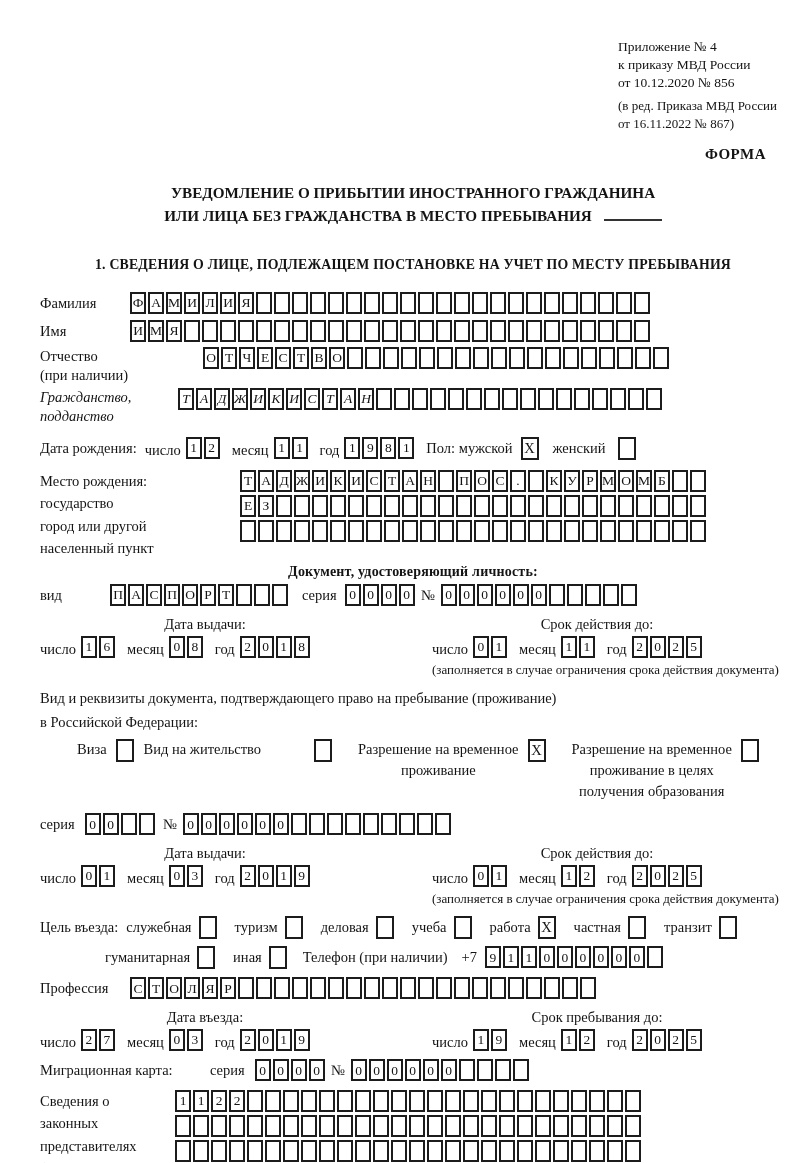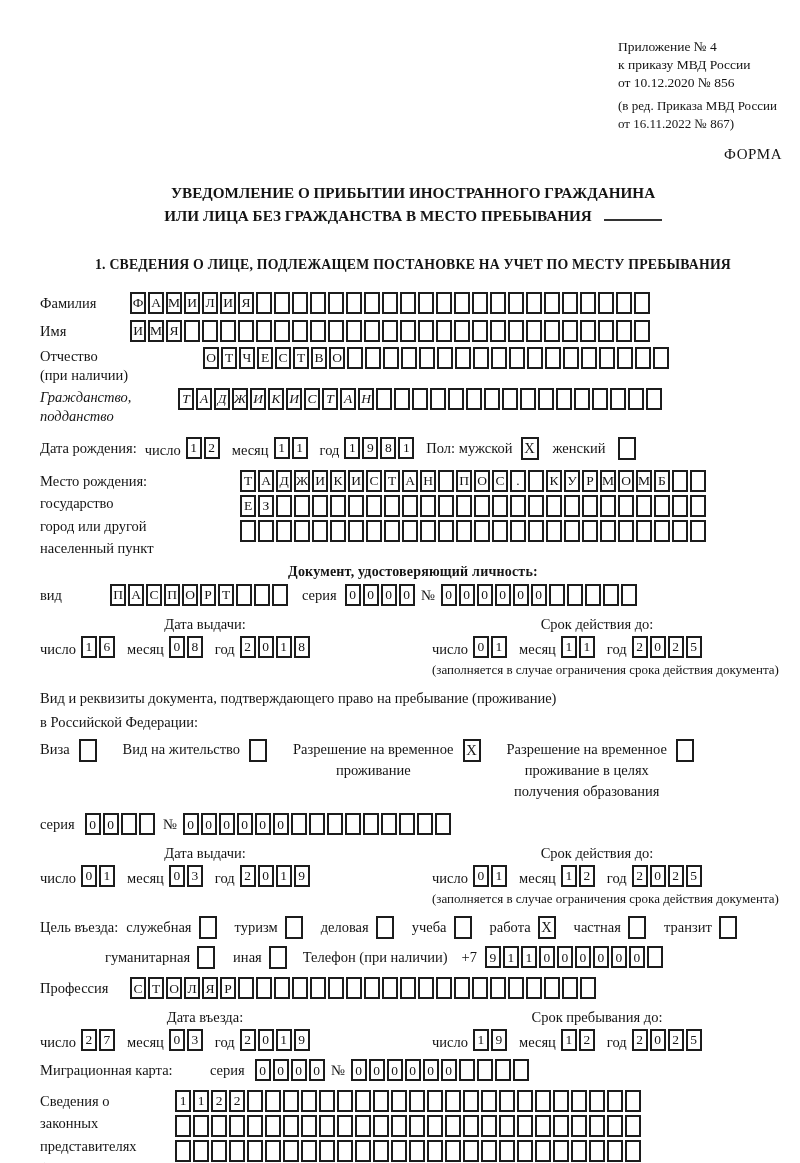--- a/index.html
+++ b/index.html
@@ -5,21 +5,21 @@
   * { box-sizing: border-box; }
   html,body { margin:0; padding:0; background:#9a9a9a; }
   .page {
     width:800px; height:1163px; background:#ffffff; color:#141414;
     font-family:"Liberation Serif", serif; font-size:14.5px;
     position:relative; padding:38px 14px 0 40px; overflow:hidden;
   }
   
   .appendix { position:absolute; left:618px; top:38px; line-height:1.34; font-size:13.5px; }
   .appendix .edition { margin-top:5px; font-size:13px; }
-  .forma { position:absolute; top:146px; right:18px; font-weight:normal; font-size:15px; letter-spacing:.5px; }
+  .forma { position:absolute; top:146px; right:34px; font-weight:bold; font-size:15px; letter-spacing:.5px; }
   
   .title { margin-top:144px; text-align:center; font-weight:bold; font-size:15.2px; line-height:1.5; }
   .blank-line { display:inline-block; width:58px; border-bottom:2px solid #333; margin-left:12px; vertical-align:baseline; }
   .sec-heading { margin-top:29px; text-align:center; font-weight:bold; font-size:13.8px; letter-spacing:.2px; }
   
   .box {
     display:inline-flex; width:16px; height:22px; flex:none;
     border:2px solid #1c1c1c; margin-right:2px;
     align-items:center; justify-content:center;
     font-size:13.5px; line-height:1;
@@ -39,21 +39,21 @@
   .dlbl { margin:0 5px 0 10px; }
   .dlbl:first-child { margin-left:0; }
   .dgroup { display:inline-flex; align-items:flex-end; }
   .note { font-size:13px; }
   .two-col { display:flex; margin-top:8px;gap:12px; }
   .col-left { width:380px; }
   .col-right { flex:1; }
   .col-head { text-align:center; margin-bottom:3px; }
   .col-left .col-head { width:330px; }
   .col-right .col-head { width:330px; }
-  .opt { display:flex; align-items:flex-start; }
+  .opt { display:flex; align-items:flex-start;margin-left:37px; }
   .opt .checkbox { margin-top:0; }
   .opt-lines { text-align:center; line-height:1.45; margin-right:9px; }
   .checkgroup { display:inline-flex; align-items:center; flex-wrap:nowrap; }
   .cg-lbl { margin-right:7px; }
   .checkgroup .checkbox { margin-right:18px; }
   .checkgroup .checkbox:last-child { margin-right:0; }
   .stack-rows .boxes { margin-bottom:3px; display:flex; }
   .labels-col { line-height:1.33; }
 </style>
 </head>
@@ -416,21 +416,21 @@
   <div style="margin-top:8px; line-height:1.7;">
     <div>Вид и реквизиты документа, подтверждающего право на пребывание (проживание)</div>
     <div>в Российской Федерации:</div>
   </div>
 
   <div class="row" style="align-items:flex-start; margin-top:4px;">
     <span class="opt">
       <span class="opt-lines">Виза</span>
       <span class="checkbox"></span>
     </span>
-    <span class="opt" style="margin-left:26px;">
+    <span class="opt" style="margin-left:10px;gap:44px;">
       <span class="opt-lines">Вид на жительство</span>
       <span class="checkbox"></span>
     </span>
     <span class="opt" style="margin-left:26px;">
       <span class="opt-lines flexcol">
         <span>Разрешение на временное</span>
         <span>проживание</span>
       </span>
       <span class="checkbox">X</span>
     </span>

